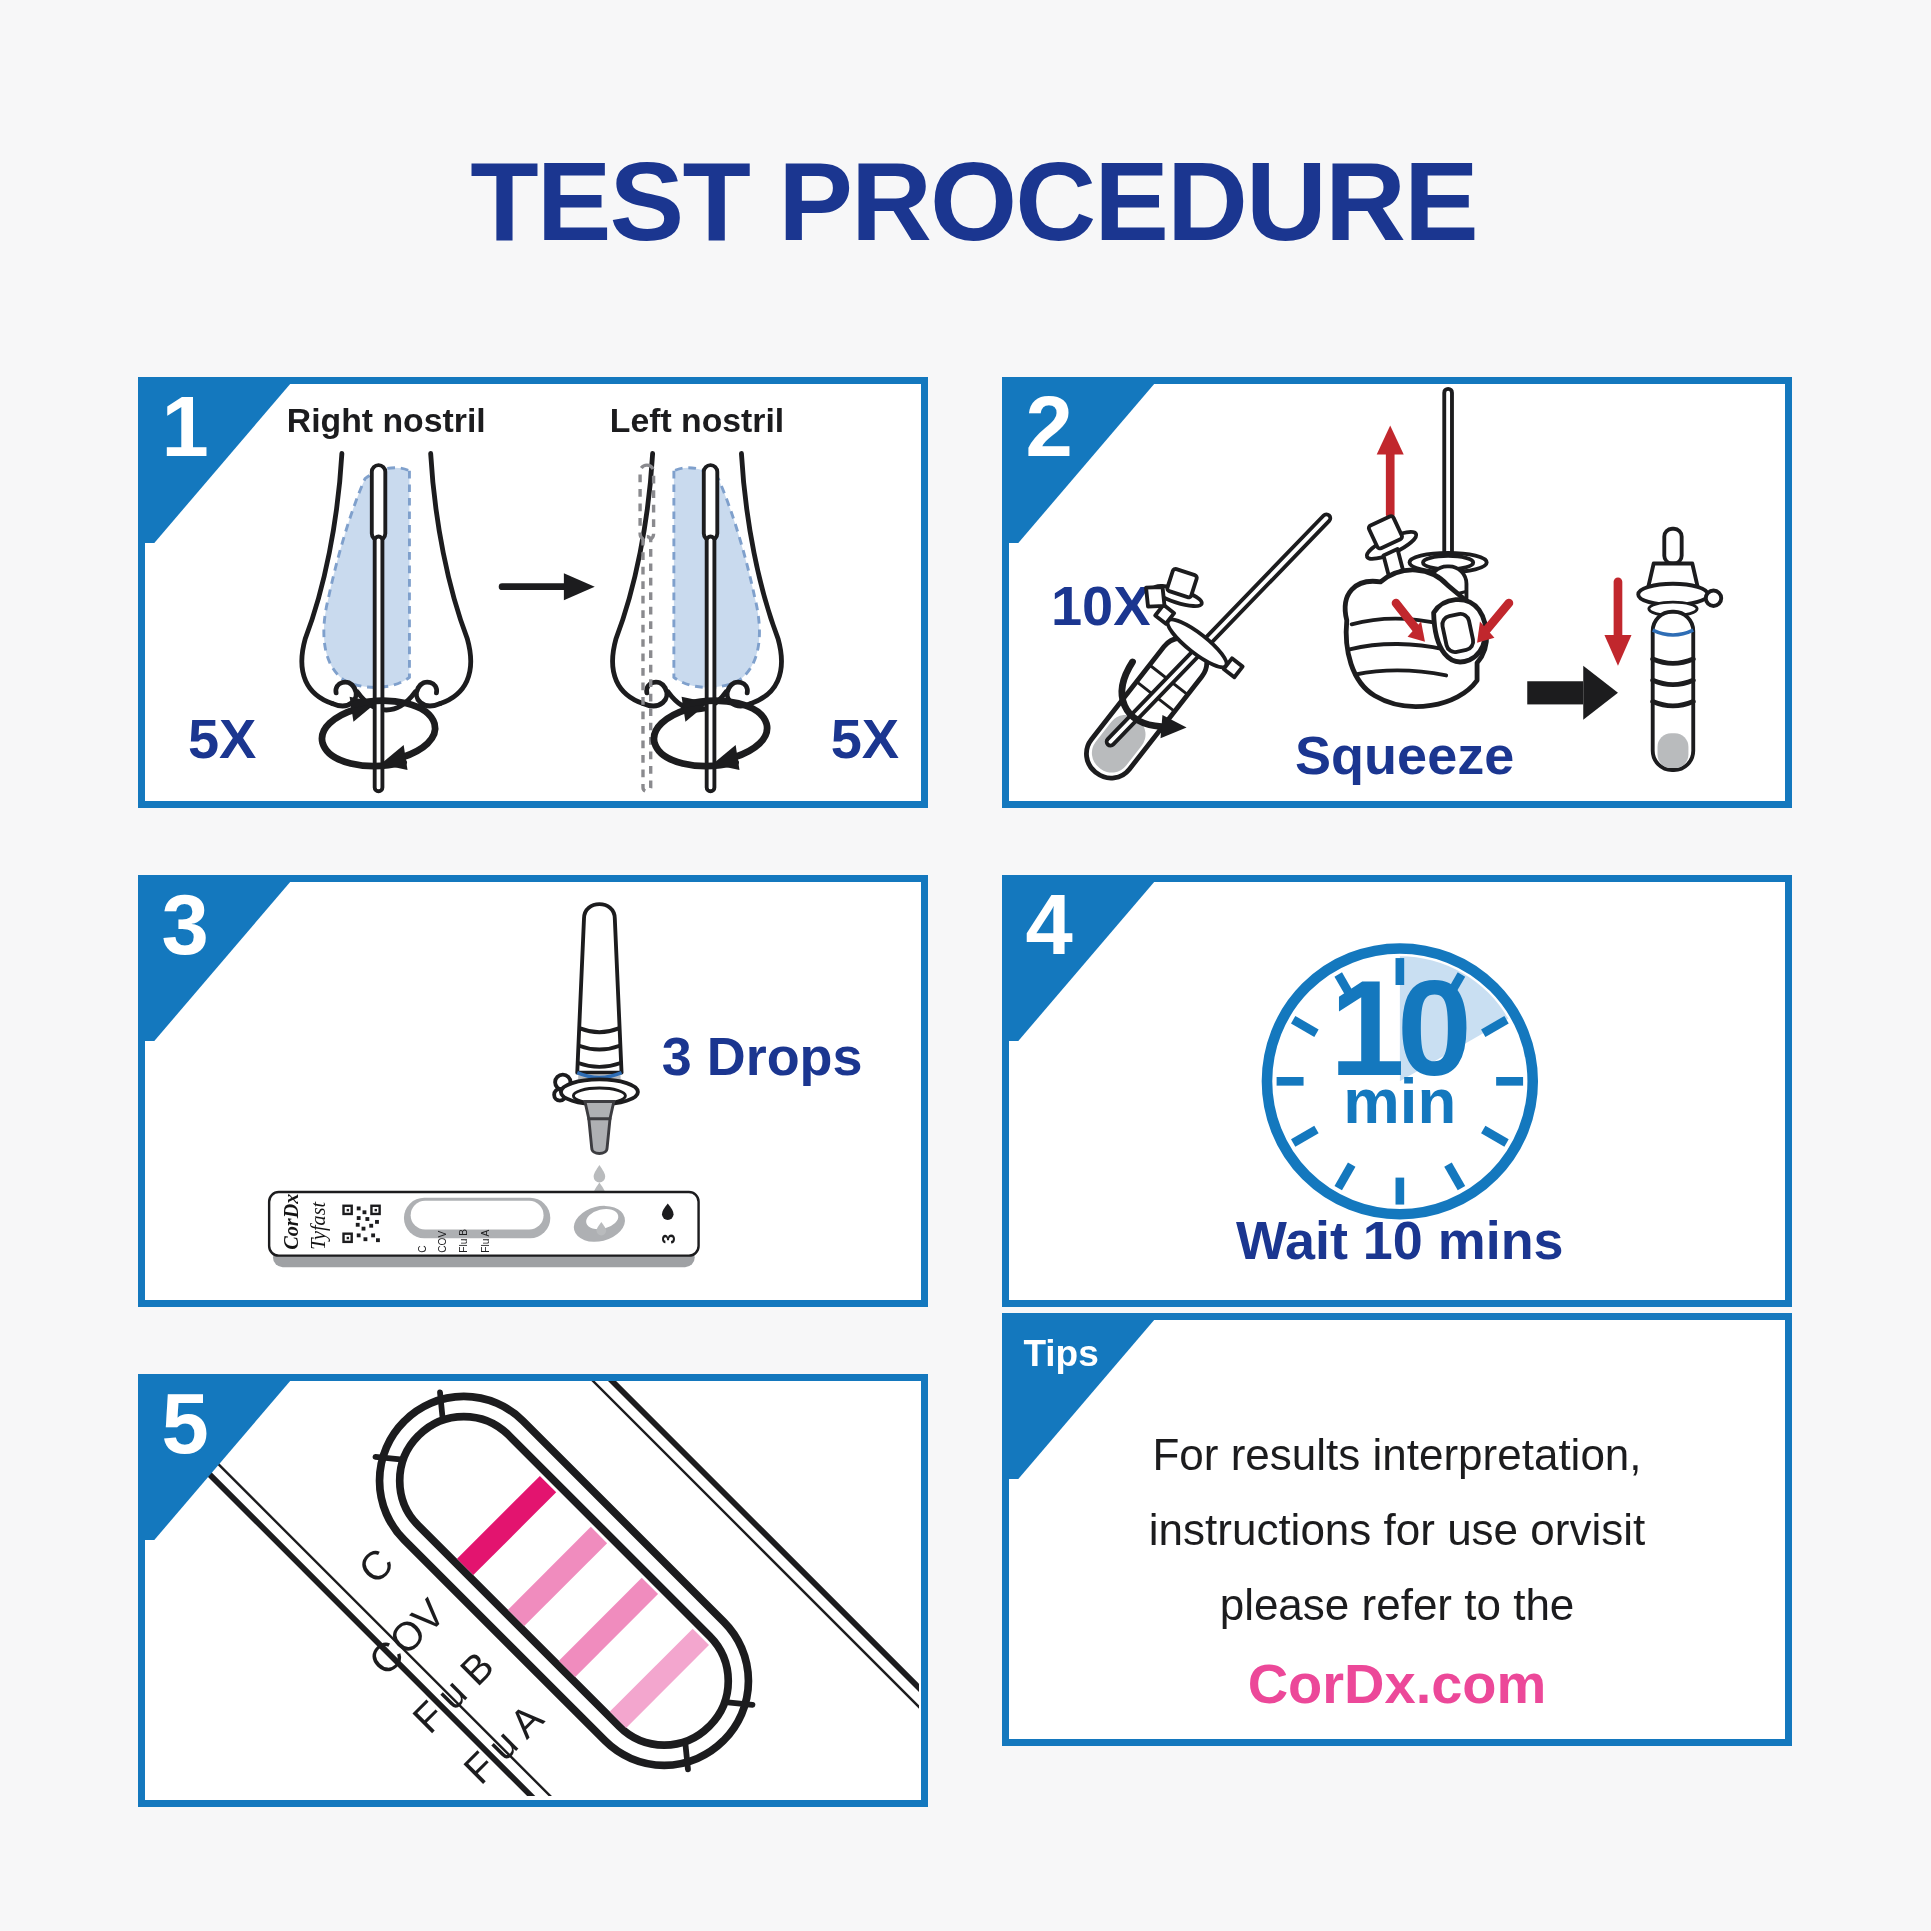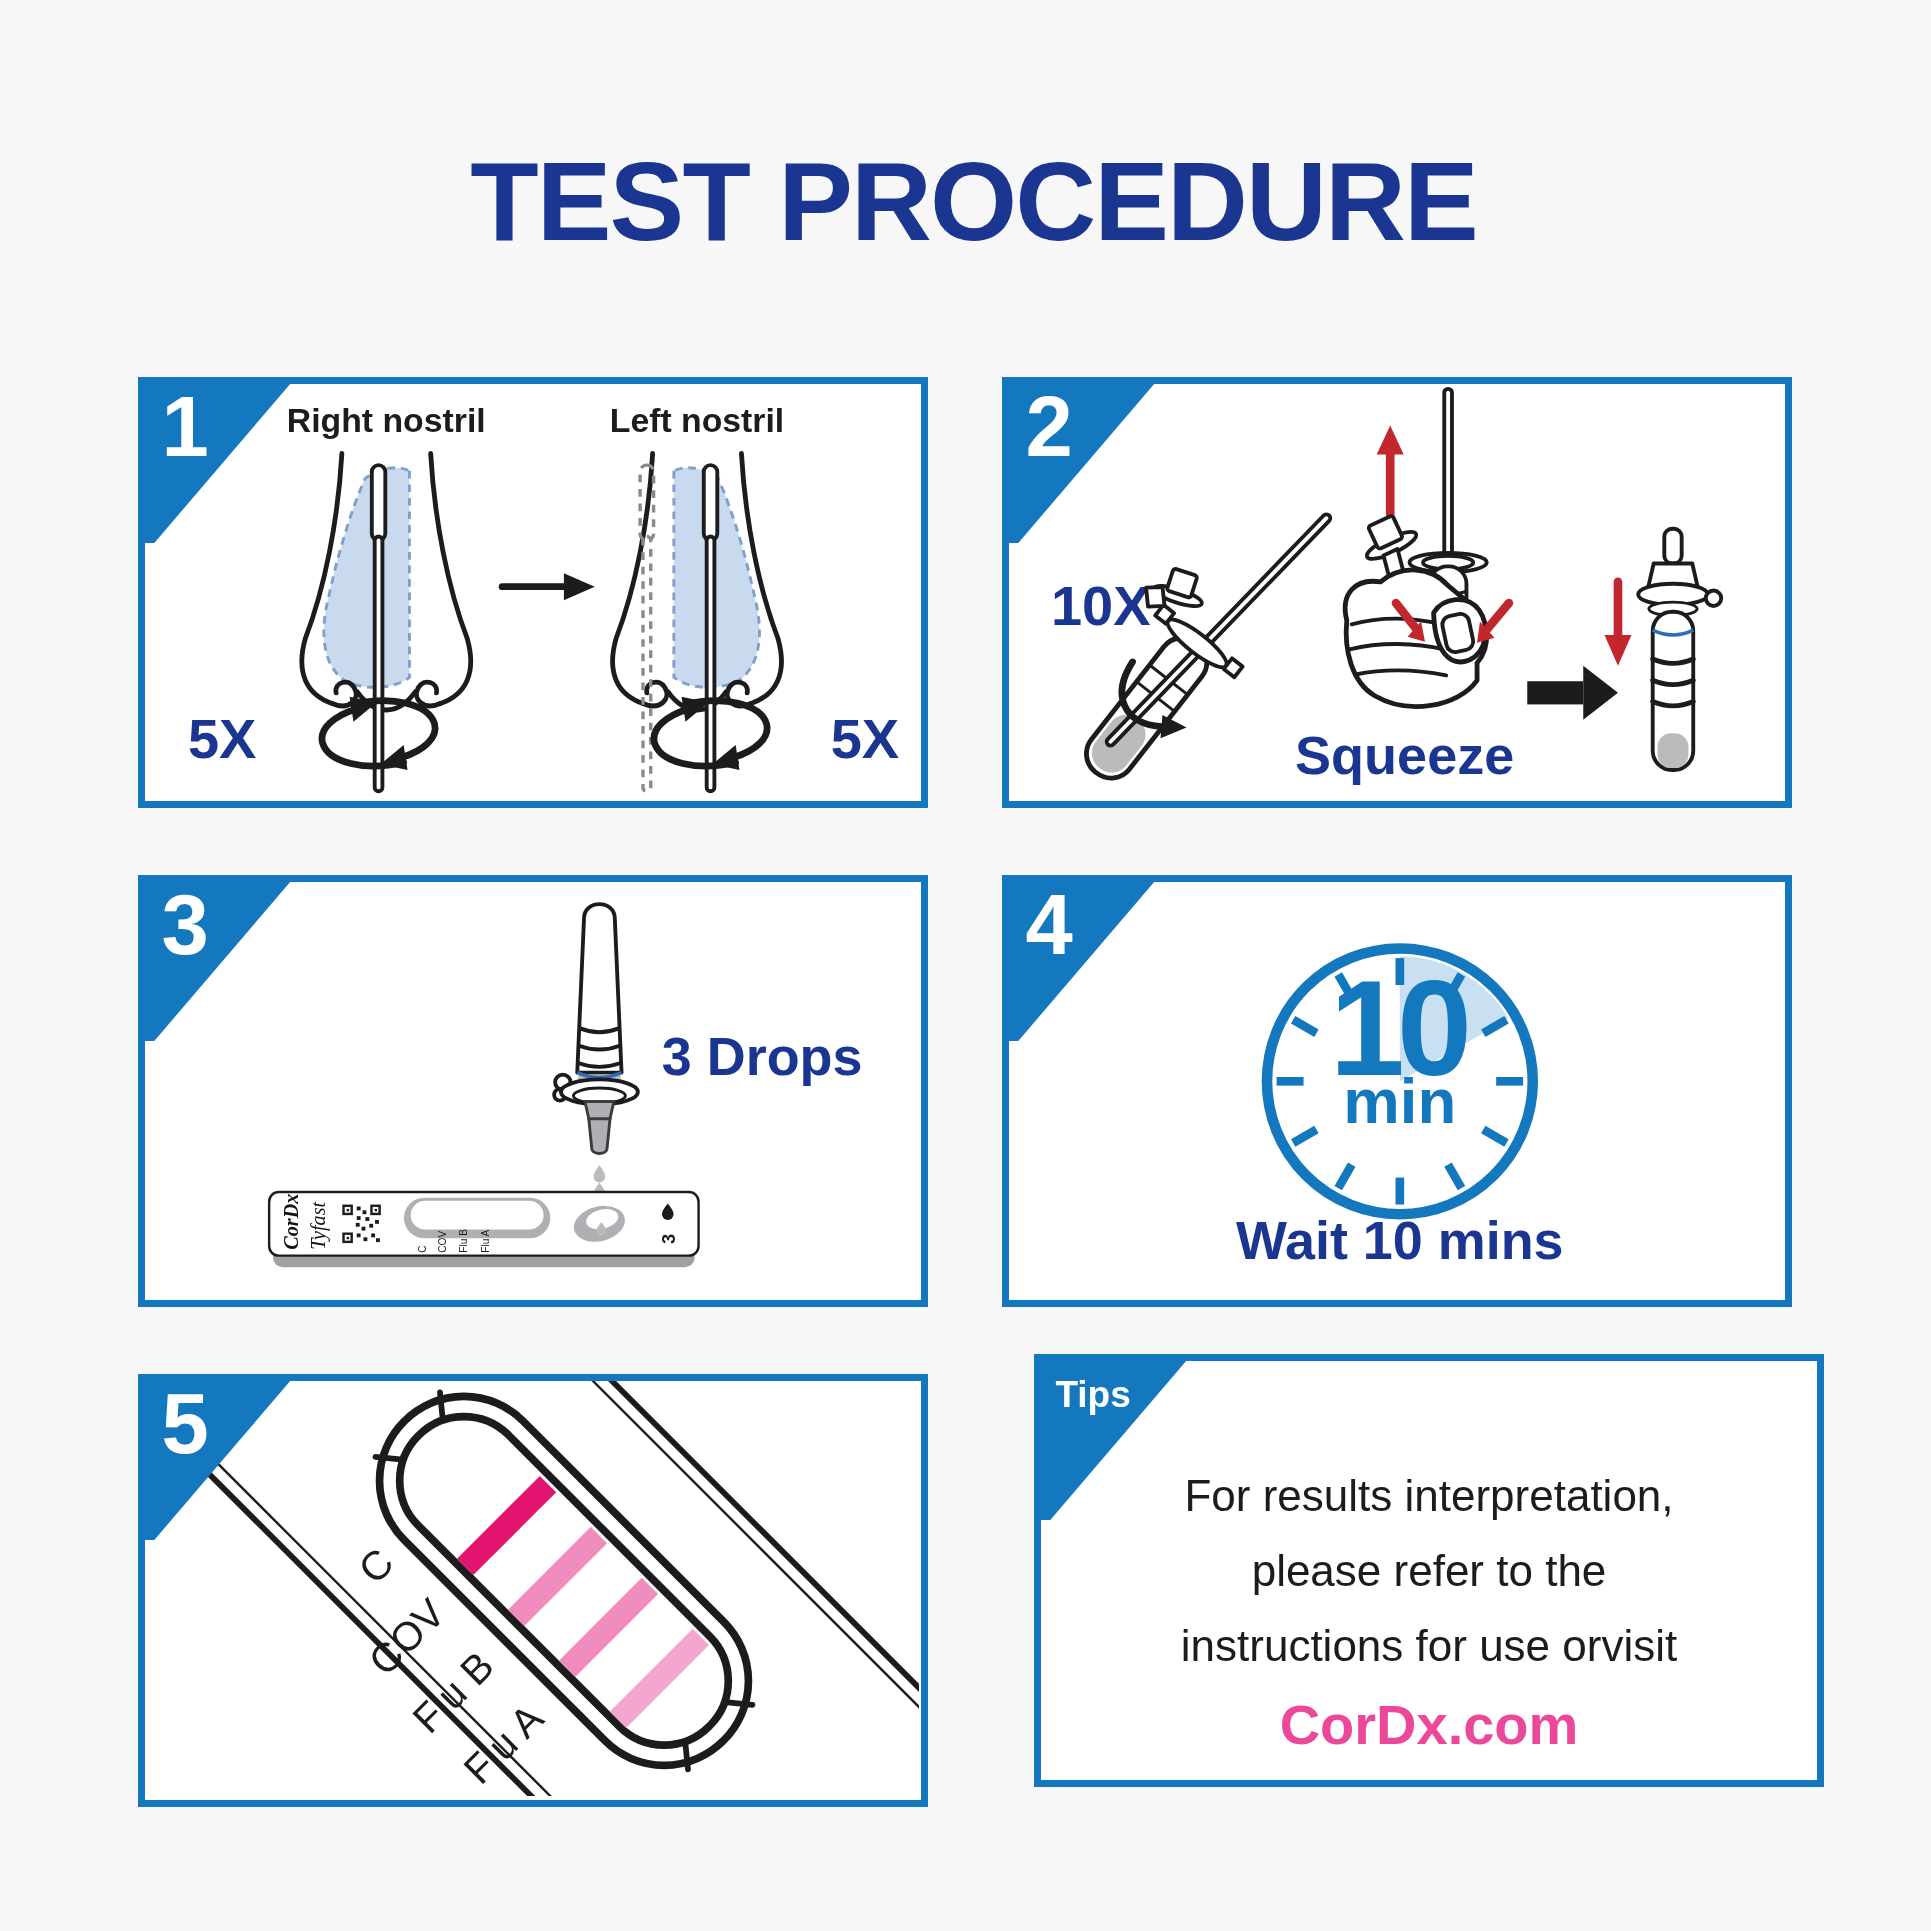--- a/index.html
+++ b/index.html
@@ -16,21 +16,21 @@
   }
   .panel {
     position:absolute; width:790px; background:#fff;
     border:7.7px solid #1478BE;
   }
   .p1 { left:138px; top:377px;  height:431px; }
   .p2 { left:1002px; top:377px; height:431px; }
   .p3 { left:138px; top:875px;  height:432px; }
   .p4 { left:1002px; top:875px; height:432px; }
   .p5 { left:138px; top:1374px; height:433px; }
-  .p6 { left:1002px; top:1354px; height:433px;margin-left:32px; }
+  .p6 { left:1002px; top:1313px; height:433px; }
   .tab {
     position:absolute; top:-1px; left:-1px; width:147px; height:160px;
     background:#1478BE; color:#fff; z-index:5;
     clip-path:polygon(0 0, 100% 0, 7% 100%, 0 100%);
   }
   .tab .num { display:block; padding:3.9px 0 0 17.4px; font-size:85px; font-weight:bold; line-height:0.95; }
   .tab .tips-label { display:block; padding:13.5px 0 0 15.4px; font-size:37px; font-weight:bold; }
   svg.art { display:block; width:774px; height:415px; }
   
   svg { font-family:"Liberation Sans", sans-serif; }
@@ -349,18 +349,18 @@
     </g>
   </svg>
 </div>
 
 <div class="panel p6">
   <div class="tab">
     <span class="tips-label">Tips</span>
   </div>
   <div class="tips-body">
     <div class="tips-line">For results interpretation,</div>
+    <div class="tips-line">instructions for use orvisit</div>
     <div class="tips-line">please refer to the</div>
-    <div class="tips-line">instructions for use orvisit</div>
     <div class="tips-link">CorDx.com</div>
   </div>
 </div>
 
 
 </body></html>

